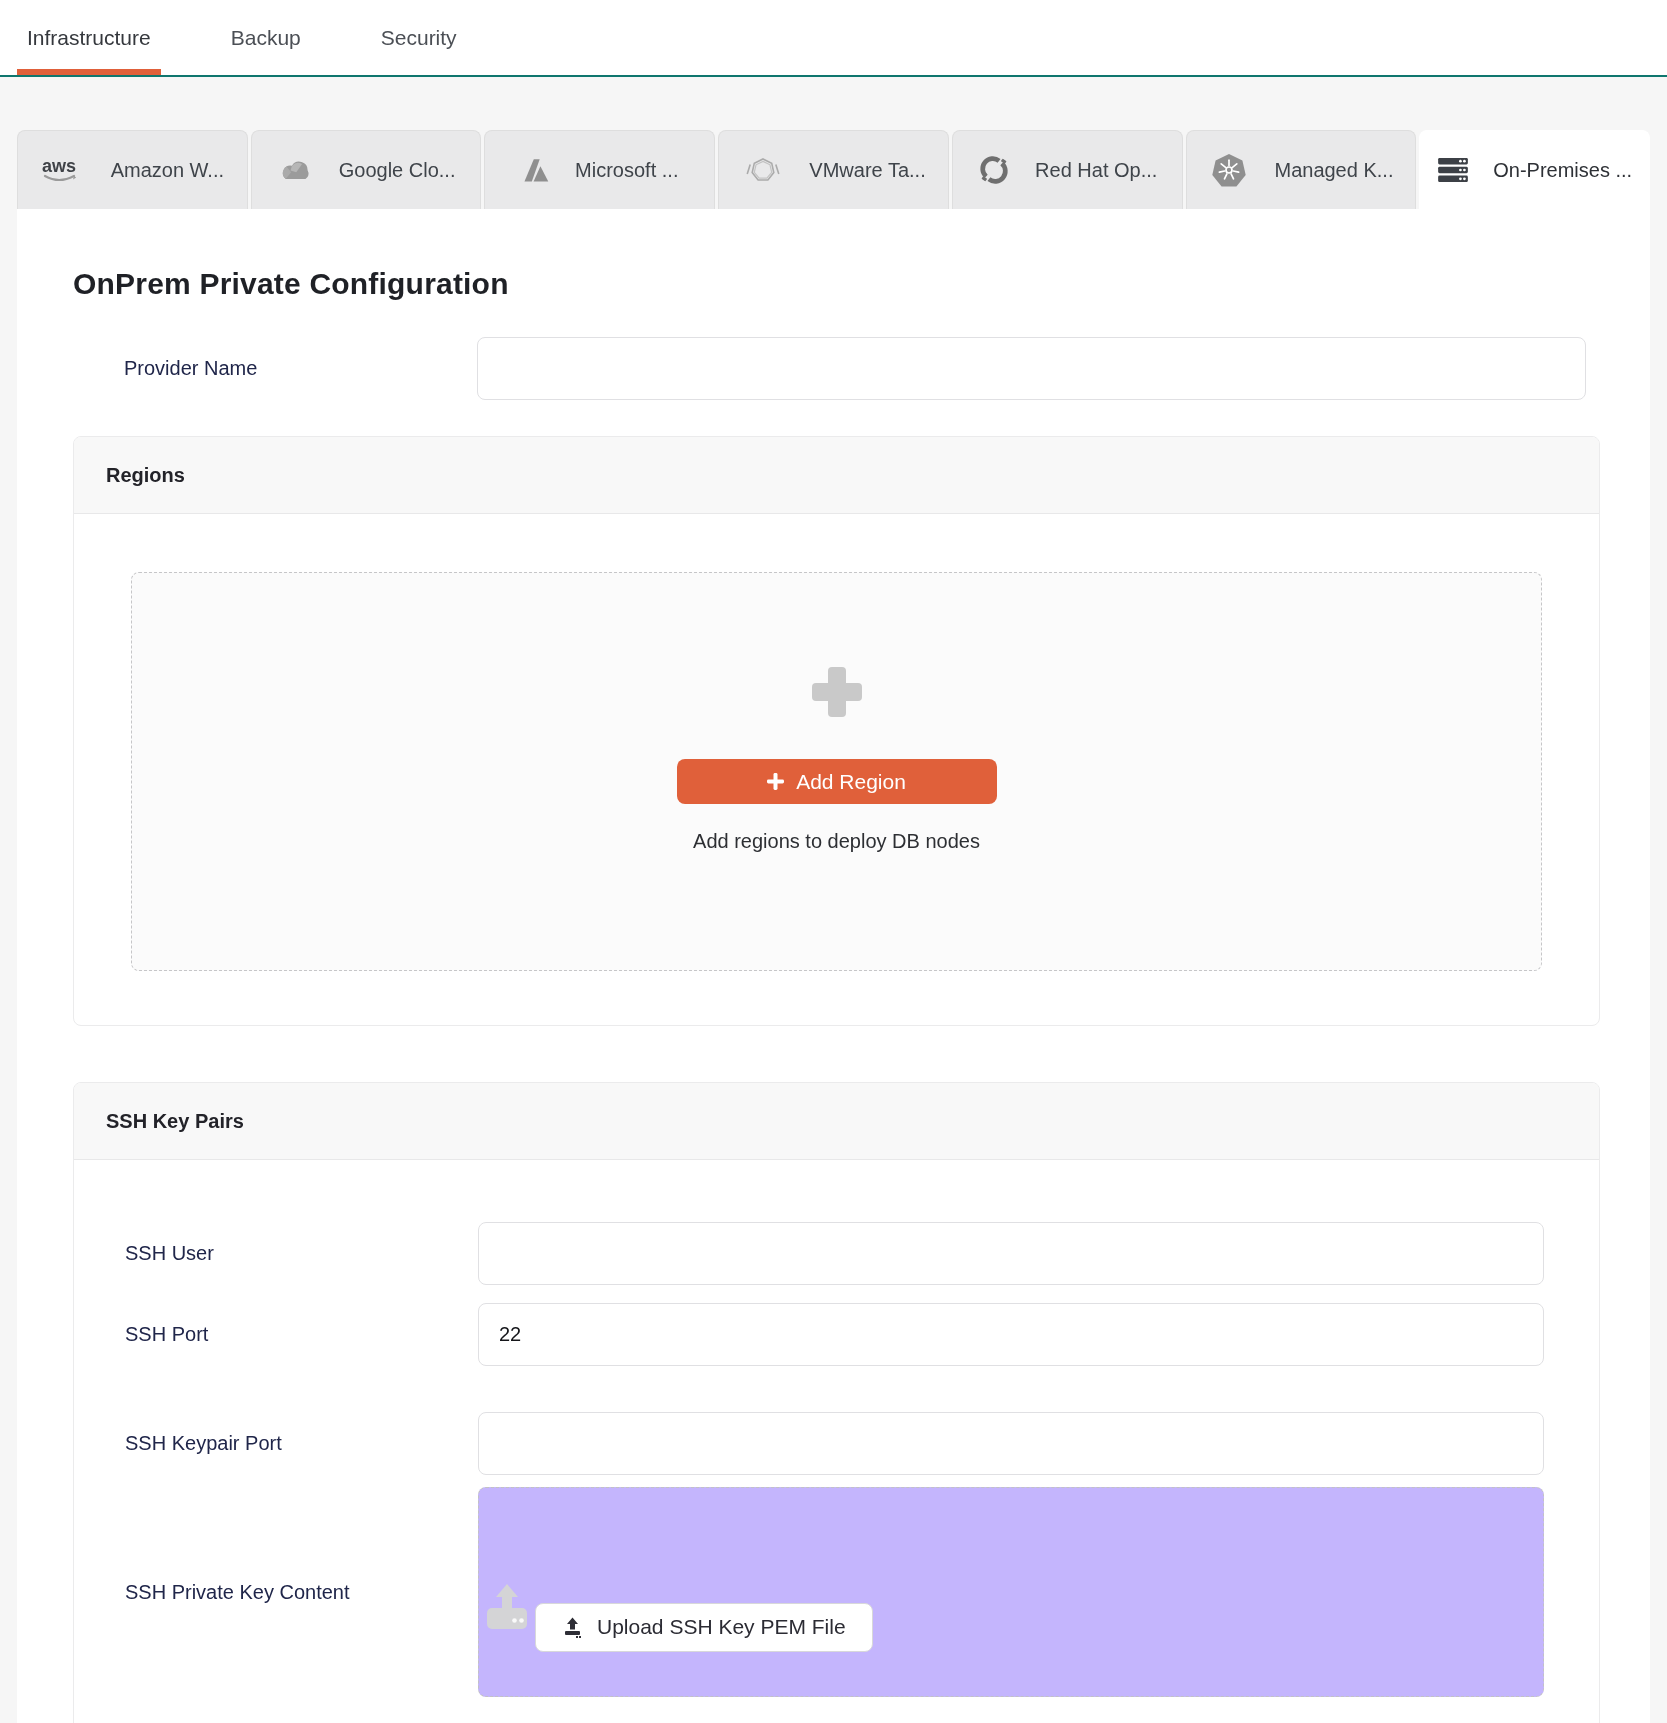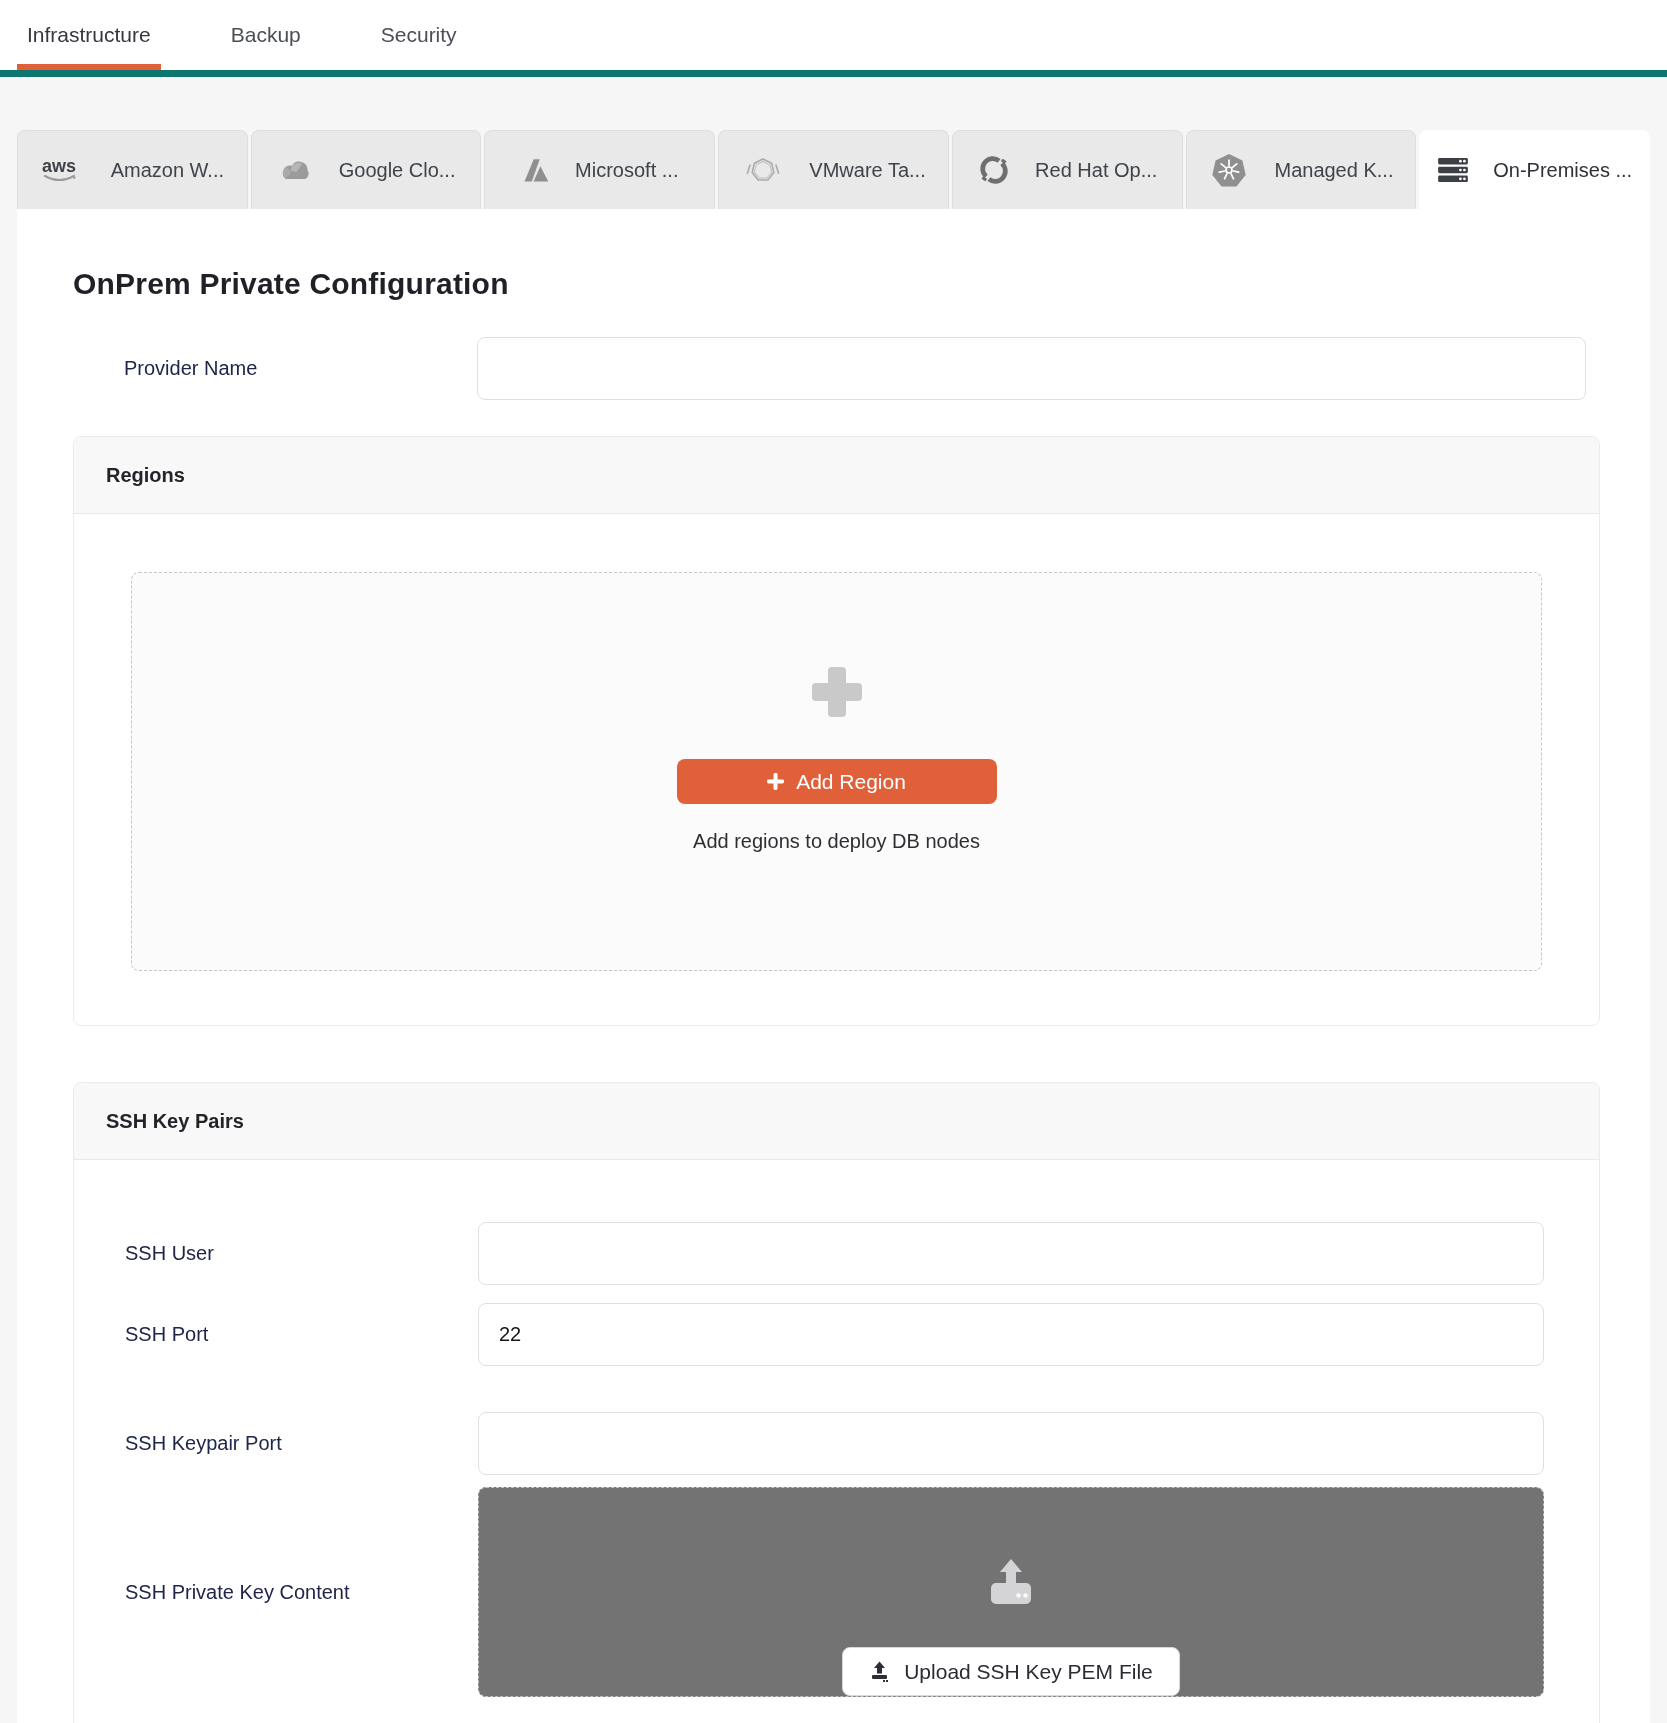--- a/index.html
+++ b/index.html
@@ -7,21 +7,21 @@
   body {
     width:1667px; height:1723px; overflow:hidden;
     background:#F6F6F6;
     font-family:"Liberation Sans", sans-serif;
     color:#232329;
   }
   :root { --accent:#E0603A; }
 
   
   .topnav {
-    height:77px; background:#fff; border-bottom:7px solid #0f766e;
+    height:77px; background:#fff; border-bottom:2px solid #0f766e;
     display:flex; align-items:stretch; padding-left:17px;
   }
   .topnav-tab {
     display:flex; align-items:center; padding:0 10px; margin-right:60px;
     font-size:21px; color:#4b4f55; cursor:pointer; position:relative;
   }
   .topnav-tab.active { color:#35383d; }
   .topnav-tab.active::after {
     content:""; position:absolute; left:0; right:0; bottom:0; height:6px;
     background:var(--accent);
@@ -86,24 +86,23 @@
   .dropzone-hint { margin-top:26px; font-size:20px; color:#2d2f33; }
 
   .card-ssh { margin-top:56px; }
   .card-ssh .card-body { padding:62px 55px 40px 51px; }
   .card-ssh .form-row { padding:0; }
   .card-ssh .form-row + .form-row { margin-top:18px; }
   .card-ssh .form-row.gap-lg { margin-top:46px; }
   .card-ssh .form-row.gap-sm { margin-top:12px; }
 
   .upload-zone {
-    height:210px; border:1px dashed #C2C2C4; border-radius:8px; background:#737373;
-    display:flex; flex-direction:column; align-items:center; padding-top:36px;
+    height:210px; border:1px dashed #C2C2C4; border-radius:8px; background:#c4b5fd;
+    display:flex; flex-direction:row; align-items:center; padding-top:36px;
     cursor:pointer;
-    justify-content:flex-end;
   }
   .btn-upload {
     margin-top:34px; display:inline-flex; align-items:center; gap:14px;
     height:49px; padding:0 26px; background:#fff; border:1px solid #D8D8DA;
     border-radius:8px; font-size:21px; color:#2b2b33; cursor:pointer;
     font-family:"Liberation Sans", sans-serif;
   }
 </style>
 </head>
 <body>

